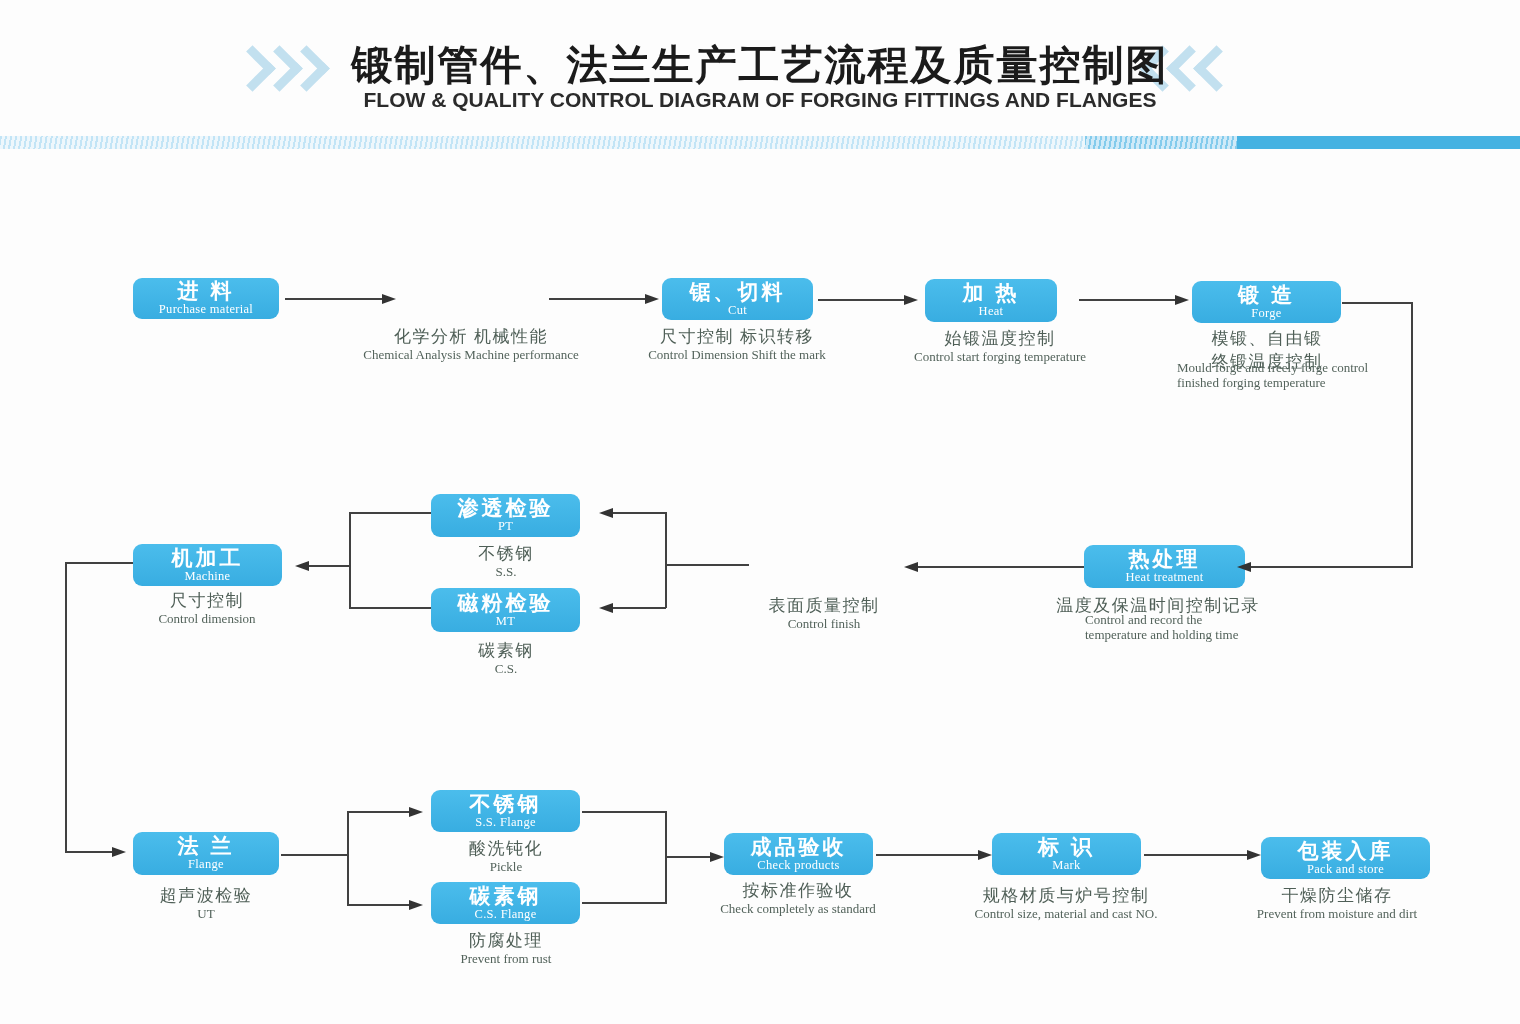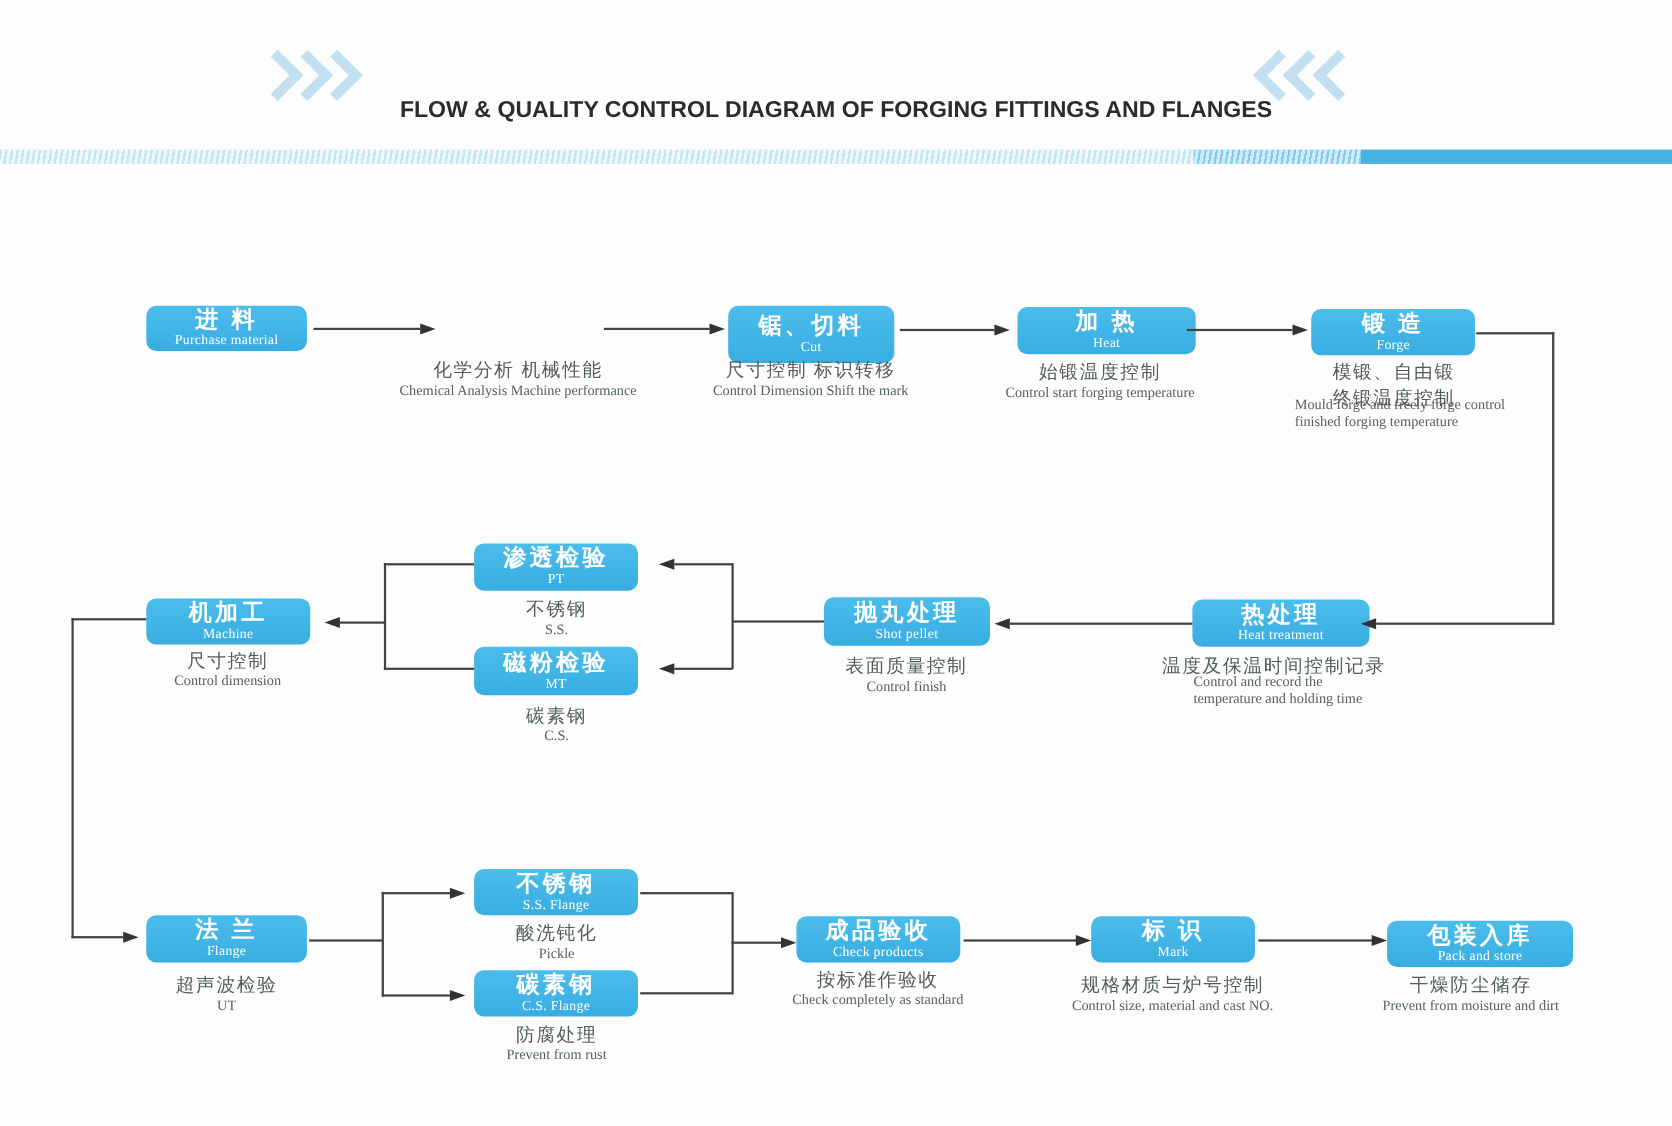--- a/index.html
+++ b/index.html
@@ -51,35 +51,36 @@
   <div class="chevs" style="left:236px;top:52px">
     <span class="chev chev-r"></span>
     <span class="chev chev-r"></span>
     <span class="chev chev-r"></span>
   </div>
   <div class="chevs" style="left:1152px;top:52px">
     <span class="chev chev-l"></span>
     <span class="chev chev-l"></span>
     <span class="chev chev-l"></span>
   </div>
+  <div class="title">锻制管件、法兰生产工艺流程及质量控制图</div>
   <div class="subtitle">FLOW &amp; QUALITY CONTROL DIAGRAM OF FORGING FITTINGS AND FLANGES</div>
 
   <div class="band band-light"></div>
   <div class="band band-mid"></div>
   <div class="band band-solid"></div>
 
   <div class="node" style="left:133px;top:278px;width:146px;height:41px">
     <div class="node-cn">进 料</div>
     <div class="node-en">Purchase material</div>
   </div>
-  <div class="node" style="left:662px;top:278px;width:151px;height:52px">
+  <div class="node" style="left:662px;top:278px;width:151px;height:42px">
     <div class="node-cn">锯、切料</div>
     <div class="node-en">Cut</div>
   </div>
-  <div class="node" style="left:925px;top:279px;width:162px;height:43px">
+  <div class="node" style="left:925px;top:279px;width:132px;height:43px">
     <div class="node-cn">加 热</div>
     <div class="node-en">Heat</div>
   </div>
   <div class="node" style="left:1192px;top:281px;width:149px;height:42px">
     <div class="node-cn">锻 造</div>
     <div class="node-en">Forge</div>
   </div>
 
   <div class="cap" style="left:341px;top:325px">
     <div class="cap-cn">化学分析  机械性能</div>
@@ -106,24 +107,20 @@
     <div class="node-cn">渗透检验</div>
     <div class="node-en">PT</div>
   </div>
   <div class="node" style="left:431px;top:588px;width:149px;height:44px">
     <div class="node-cn">磁粉检验</div>
     <div class="node-en">MT</div>
   </div>
   <div class="node" style="left:133px;top:544px;width:149px;height:42px">
     <div class="node-cn">机加工</div>
     <div class="node-en">Machine</div>
-  </div>
-  <div class="node" style="left:749px;top:543px;width:151px;height:44px">
-    <div class="node-cn">抛丸处理</div>
-    <div class="node-en">Shot pellet</div>
   </div>
   <div class="node" style="left:1084px;top:545px;width:161px;height:43px">
     <div class="node-cn">热处理</div>
     <div class="node-en">Heat treatment</div>
   </div>
 
   <div class="cap" style="left:376px;top:542px">
     <div class="cap-cn">不锈钢</div>
     <div class="cap-en">S.S.</div>
   </div>

